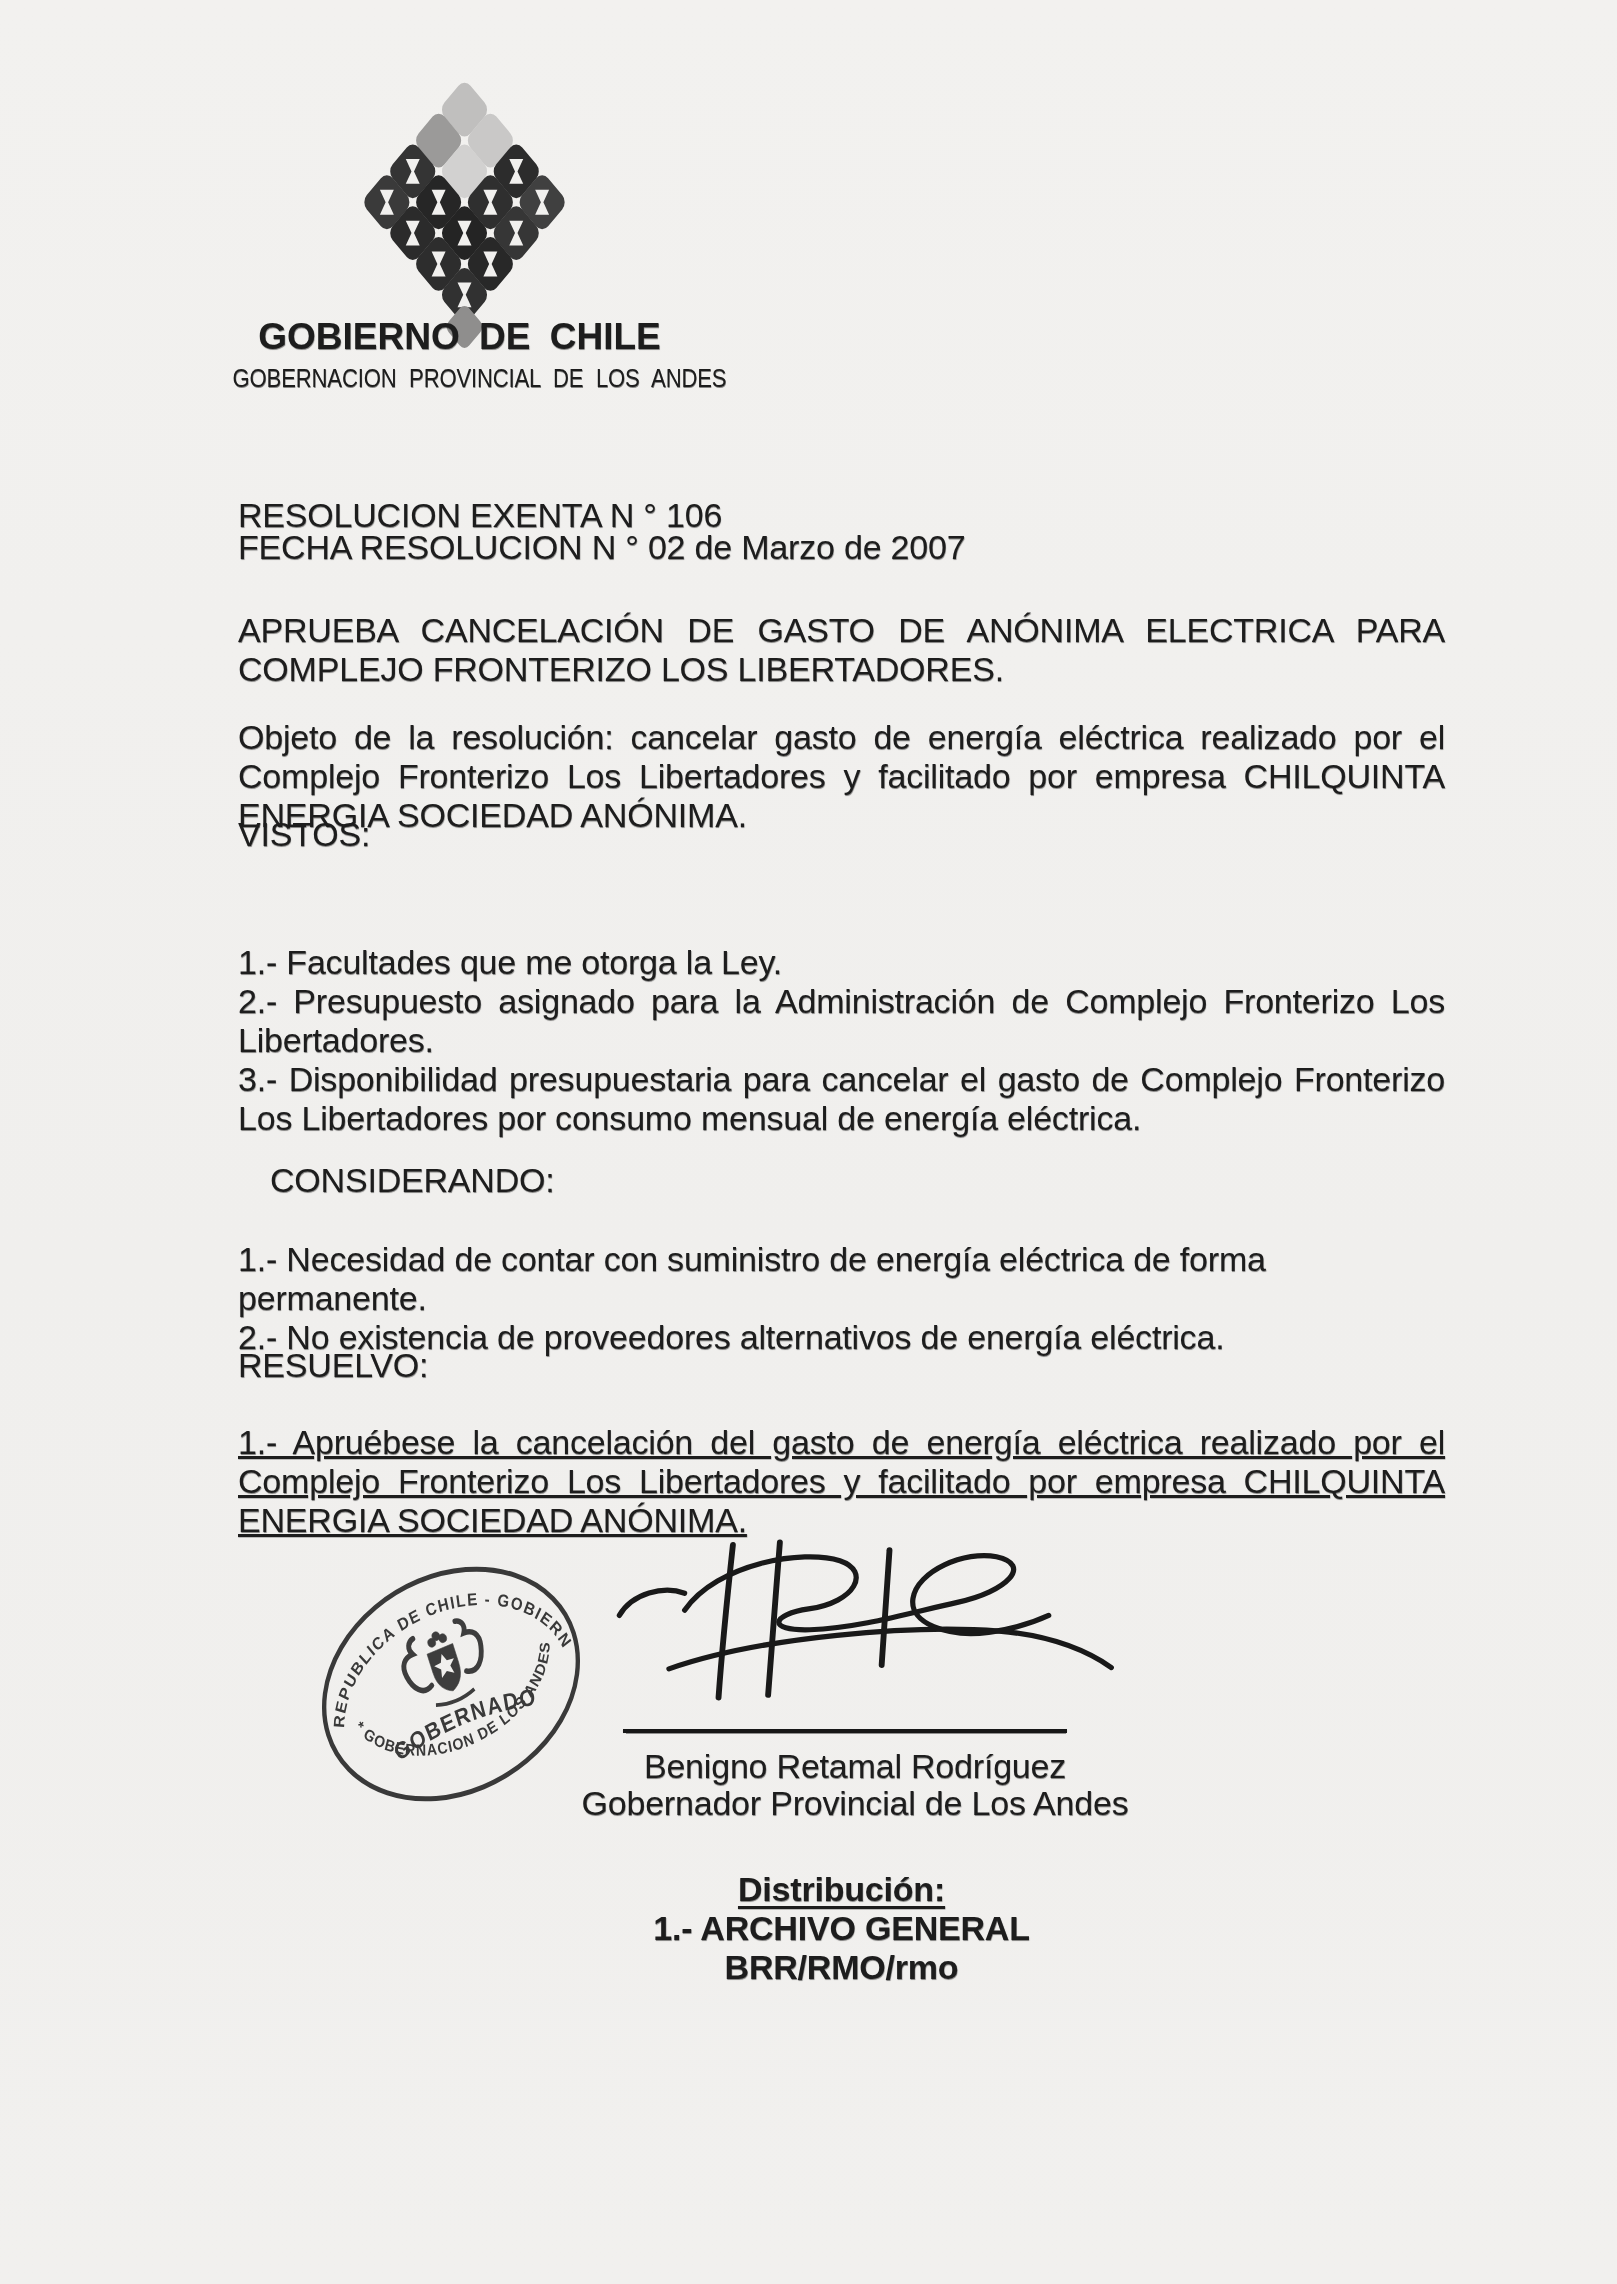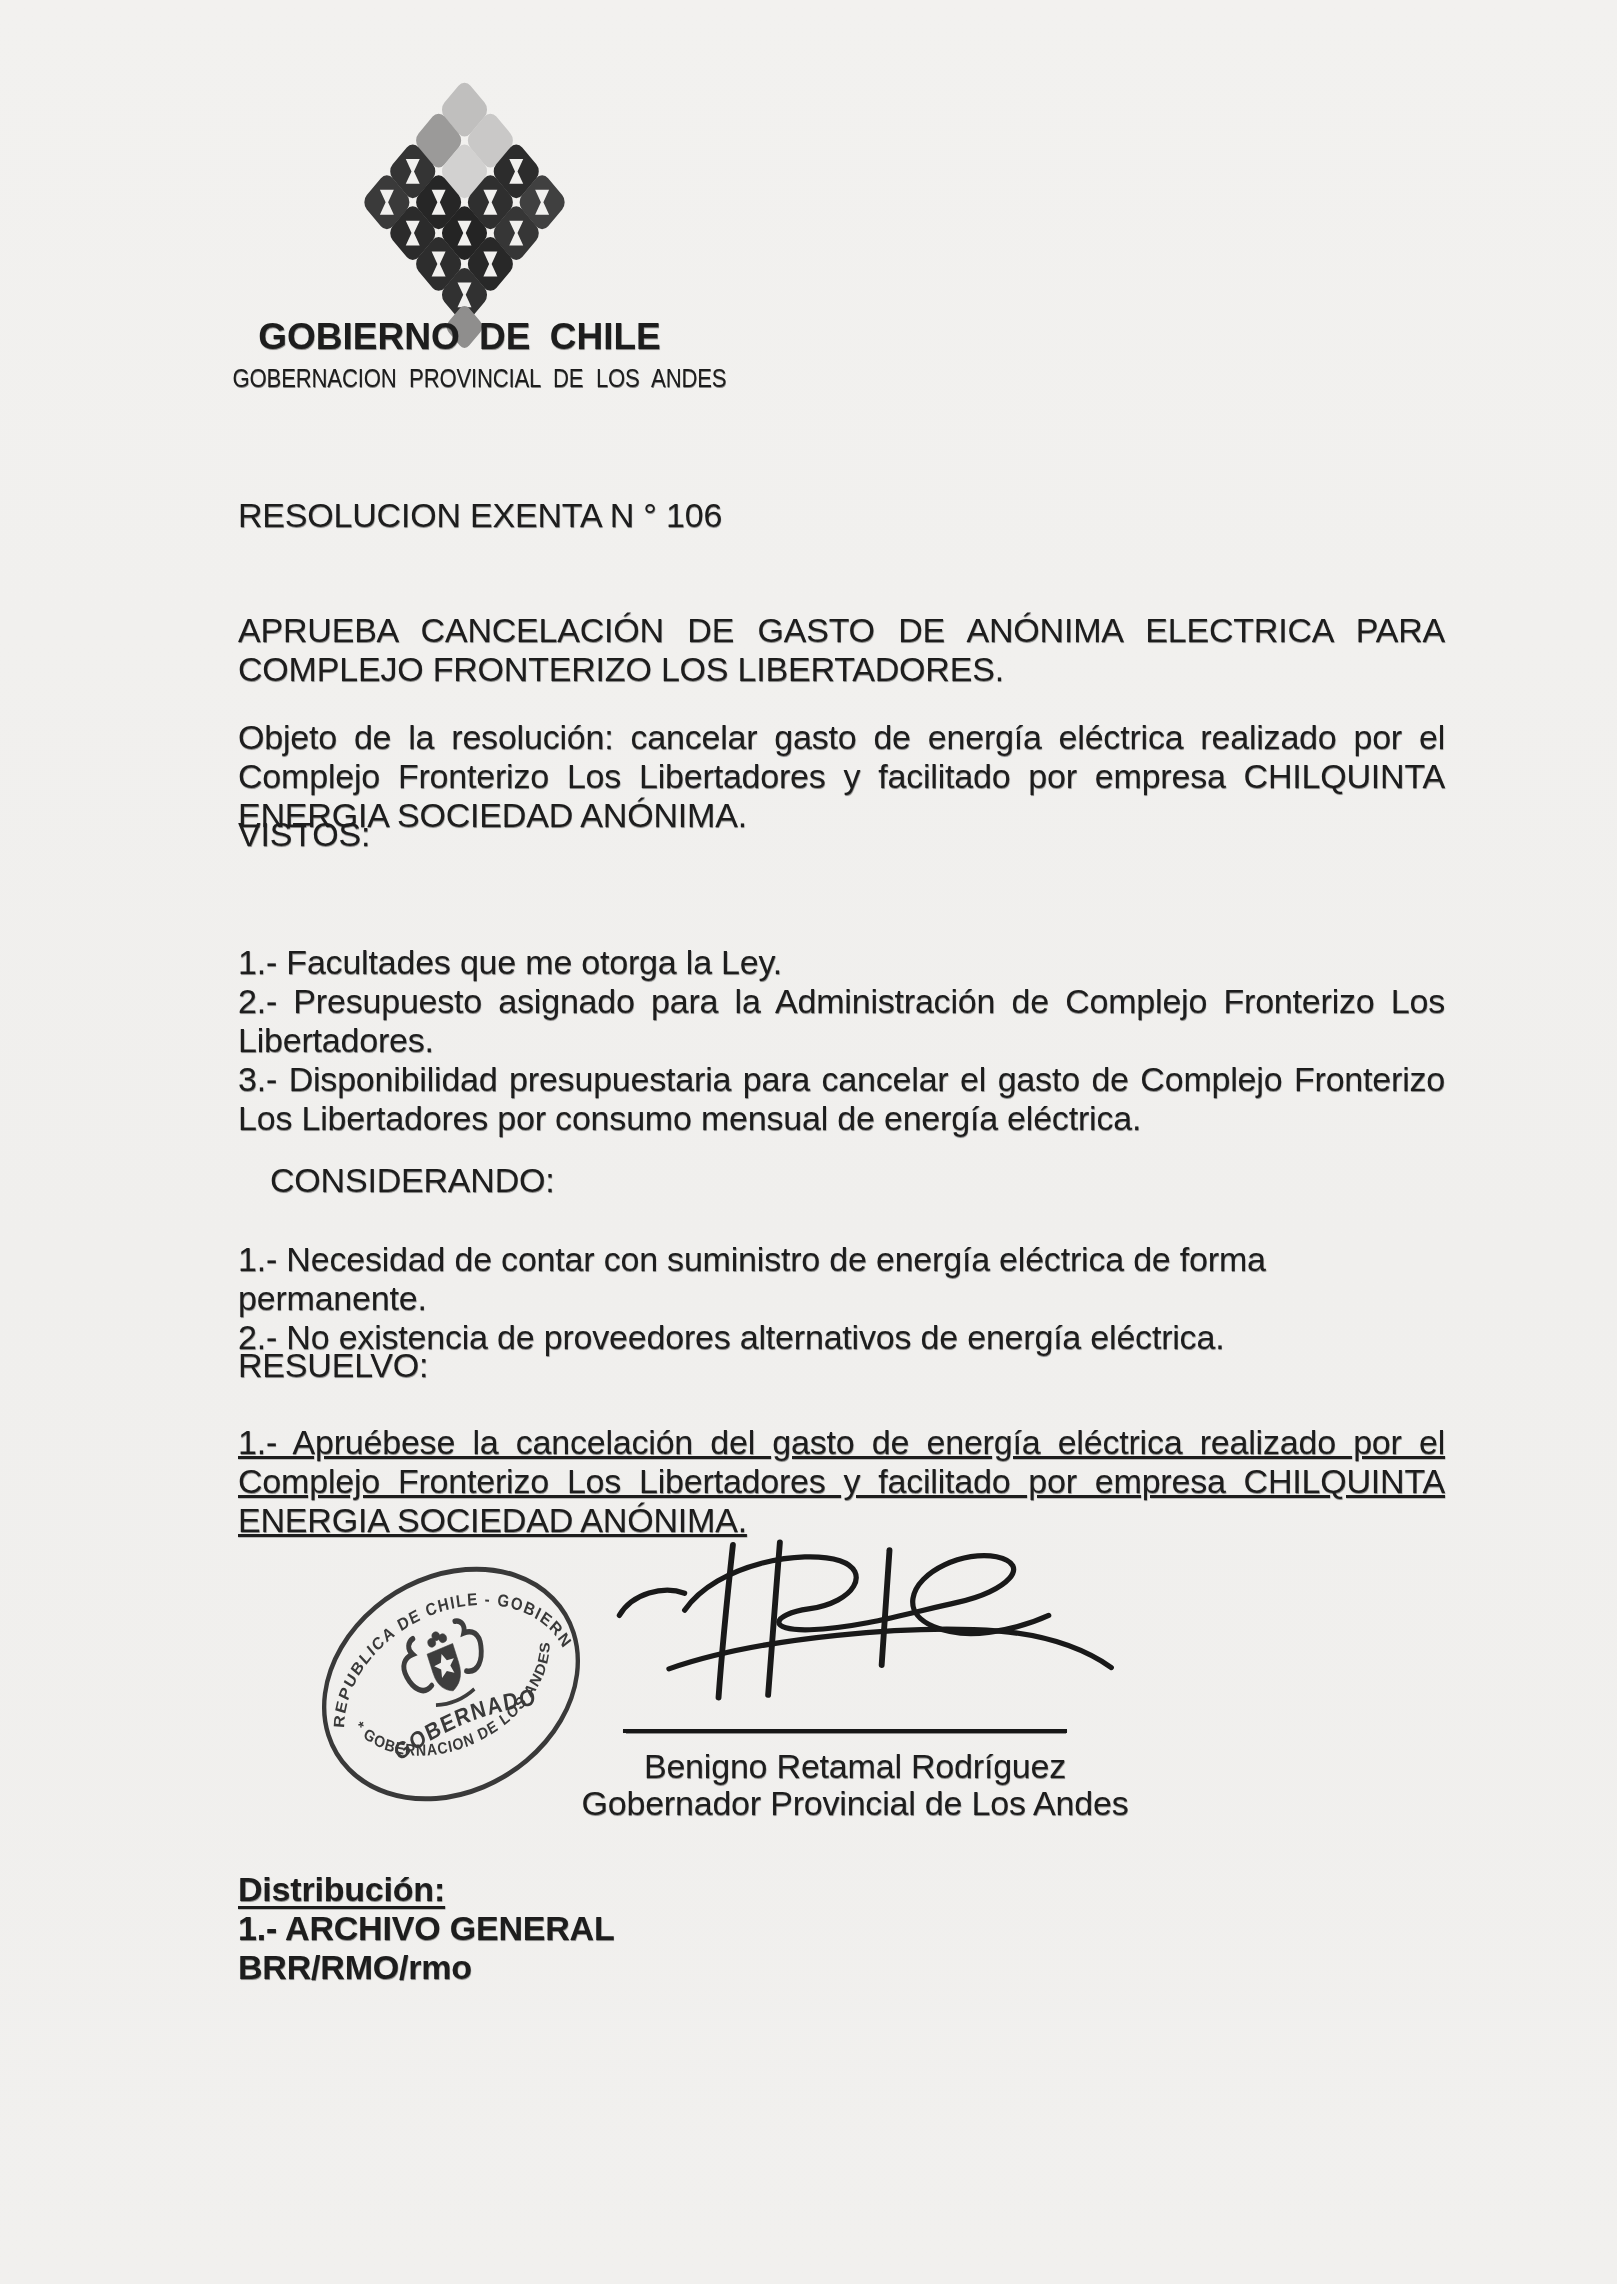--- a/index.html
+++ b/index.html
@@ -40,21 +40,21 @@
   #considerando-items { top:1240px; }
   #resuelvo-h { top:1346px; }
   #resuelvo-items { top:1423px;text-decoration:underline; }
 
   #stamp { left:305px; top:1564px; width:292px; height:240px; }
   #signature { left:605px; top:1532px; width:522px; height:189px; }
   #sig-line { left:623px; top:1729px; width:444px; height:3.9px; background:#171717;
               box-shadow:0 0.7px 0.7px rgba(0,0,0,.4); }
   #sig-block { left:545px; top:1748px; width:620px; line-height:37px; }
 
-  #distribution { top:1870px; line-height:40px; font-weight:bold; }
+  #distribution { top:1870px; line-height:40px; font-weight:bold;text-align:center; }
   #distribution .underline { text-decoration:underline; text-decoration-thickness:3.3px; text-underline-offset:4.6px; }
 
   .stamp-txt { font-family:"Liberation Sans", sans-serif; font-weight:bold; fill:#262626; }
 </style>
 </head>
 <body>
 
 <div class="page">
 
   <svg id="logo" class="abs" style="left:360px; top:77px;" width="209" height="279" viewBox="-30 0 420 470" preserveAspectRatio="none">
@@ -85,20 +85,21 @@
     <use href="#dm" transform="translate(180,367)" fill="#313131"></use>
     <use href="#lm" transform="translate(180,421) scale(0.78)" fill="#8f8e8d"></use>
   </svg>
 
   <div id="org-title" class="abs txt center">GOBIERNO DE CHILE</div>
   <div id="org-subtitle" class="abs txt center">
     <span class="squeeze">GOBERNACION PROVINCIAL DE LOS ANDES</span>
   </div>
 
   <div id="res-line" class="abs txt col">RESOLUCION EXENTA N ° 106</div>
+  <div id="date-line" class="abs txt col">FECHA RESOLUCION N ° 02 de Marzo de 2007</div>
 
   <div id="subject" class="abs txt col just">APRUEBA CANCELACIÓN DE GASTO DE ANÓNIMA ELECTRICA PARA COMPLEJO FRONTERIZO LOS LIBERTADORES.</div>
 
   <div id="objeto" class="abs txt col just">Objeto de la resolución: cancelar gasto de energía eléctrica realizado por el Complejo Fronterizo Los Libertadores y facilitado por empresa CHILQUINTA ENERGIA SOCIEDAD ANÓNIMA.</div>
 
   <div id="vistos-h" class="abs txt col">VISTOS:</div>
   <div id="vistos-items" class="abs col">
     <p class="txt just">1.- Facultades que me otorga la Ley.</p>
     <p class="txt just">2.- Presupuesto asignado para la Administración de Complejo Fronterizo Los Libertadores.</p>
     <p class="txt just">3.- Disponibilidad presupuestaria para cancelar el gasto de Complejo Fronterizo Los Libertadores por consumo mensual de energía eléctrica.</p>

